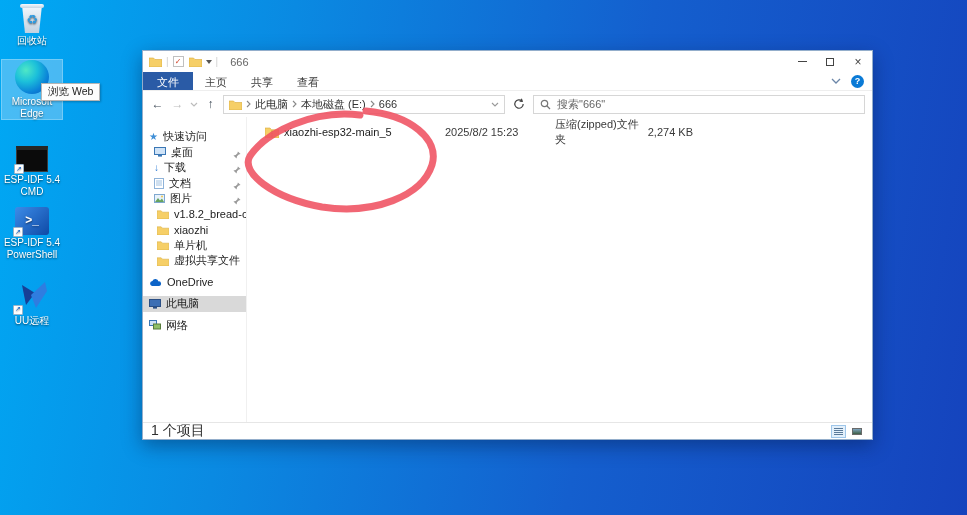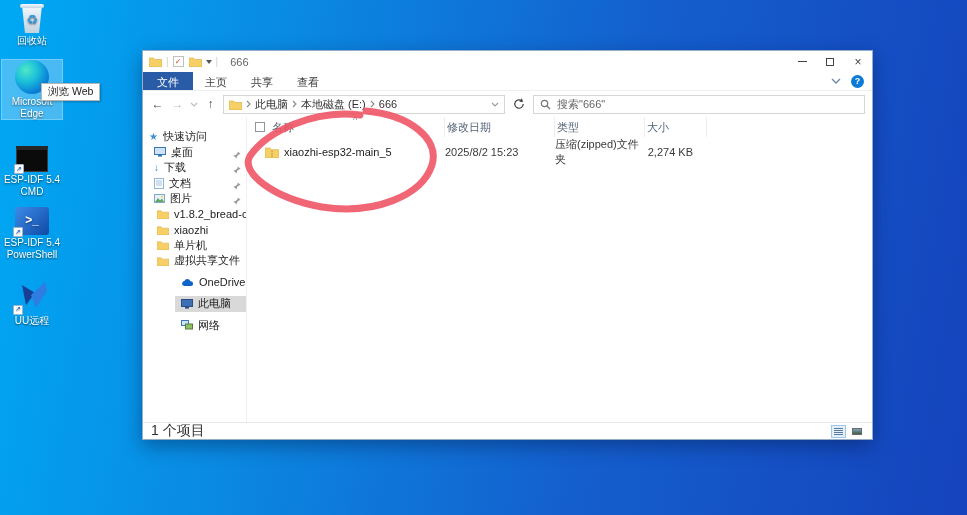--- a/index.html
+++ b/index.html
@@ -62,21 +62,21 @@
   .refresh-btn { width:18px; display:flex; justify-content:center; }
   .search-box { flex:1; height:19px; border:1px solid #d6d6d6; display:flex; align-items:center; gap:6px; padding:0 6px; background:#fff; }
   .search-input { border:none; outline:none; flex:1; font:inherit; color:#444; background:transparent; }
   .search-input::placeholder { color:#666; opacity:1; }
 
   .main { flex:1; display:flex; min-height:0; }
   .sidebar { width:103px; flex:0 0 103px; padding-top:12px; overflow:hidden; }
   .side-item { height:15.5px; display:flex; align-items:center; gap:5px; padding-left:6px; color:#222; position:relative; white-space:nowrap; }
   .side-item.child { padding-left:11px; }
   .side-item.sub { padding-left:14px; }
-  .side-item.gap { margin-top:6px;margin-left:32px; }
+  .side-item.gap { margin-top:6px; }
   .side-item.selected { background:#d9d9d9; }
   .side-item .lbl { overflow:hidden; text-overflow:clip; max-width:72px; }
   .pin { position:absolute; right:5px; top:4px; }
   .star-ic { color:#3f8fd6; font-size:10px; }
   .dl-ic { color:#2e7cd6; font-weight:bold; font-size:10px; }
 
   .filearea { flex:1; position:relative; border-left:1px solid #f0f0f0; }
   .header-row { display:grid; grid-template-columns:190px 110px 90px 62px; height:20px; align-items:center; color:#56657a; padding-left:8px; }
   .hcell { position:relative; height:100%; display:flex; align-items:center; gap:7px; border-right:1px solid #ededed; padding-left:2px; }
   .hcell.first { padding-left:0; }
@@ -323,36 +323,20 @@
       <div class="side-item gap">
         <svg width="12" height="10" viewBox="0 0 12 10">
             <rect x="0.5" y="0.5" width="7" height="5" fill="#cfe3f7" stroke="#3a77b5"></rect>
             <rect x="4.5" y="4" width="7" height="5" fill="#8fc068" stroke="#567c3a"></rect>
           </svg>
         <span class="lbl">网络</span>
       </div>
     </div>
 
     <div class="filearea">
-      <div class="header-row">
-        <div class="hcell first">
-          <span class="chk"></span>
-          <span>名称</span>
-          <span class="sort-caret">^</span>
-        </div>
-        <div class="hcell">
-          <span>修改日期</span>
-        </div>
-        <div class="hcell">
-          <span>类型</span>
-        </div>
-        <div class="hcell">
-          <span>大小</span>
-        </div>
-      </div>
 
       <div class="file-row">
         <div class="cell-name">
           <svg width="14" height="12" viewBox="0 0 14 12">
             <path d="M0 2 h5 l1.5 1.7 H14 V12 H0 Z" fill="#f6cf67" stroke="#d9ab3c" stroke-width="0.6"></path>
             <line x1="7" y1="4.5" x2="7" y2="11.5" stroke="#b08a2e" stroke-width="1" stroke-dasharray="1.4 1"></line>
           </svg>
           <span>xiaozhi-esp32-main_5</span>
         </div>
         <div class="muted">2025/8/2 15:23</div>

